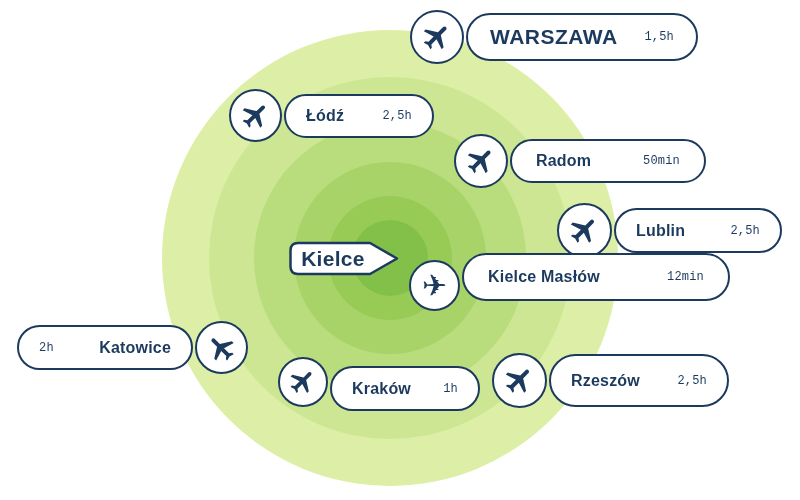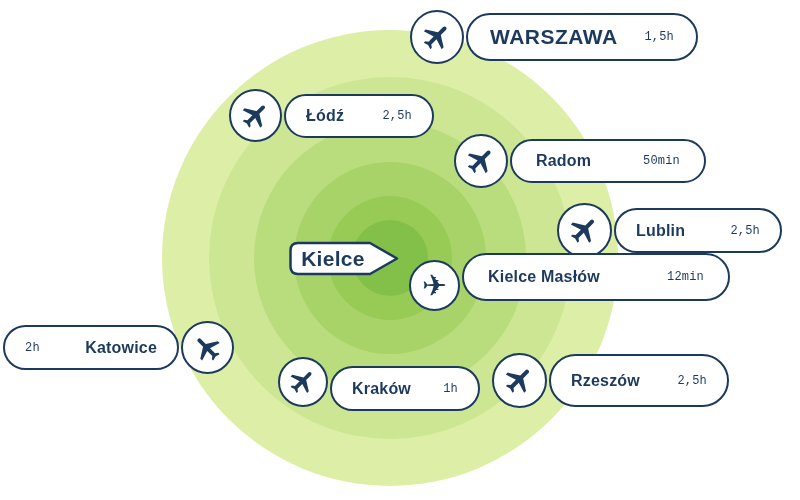--- a/index.html
+++ b/index.html
@@ -54,21 +54,21 @@
   .i-radom .pill{width:196px;height:44px;padding:13px 24px;}
 
   .i-lublin{left:557px;top:203px;}
   .i-lublin .icon{width:55px;height:55px;}
   .i-lublin .pill{width:168px;height:45px;}
 
   .i-maslow{left:409px;top:253px;align-items:flex-start;}
   .i-maslow .icon{width:51px;height:51px;margin-top:7px;}
   .i-maslow .pill{width:268px;height:48px;padding:9px 24px;}
 
-  .i-katowice{left:3px;top:321px;}
+  .i-katowice{left:17px;top:321px;}
   .i-katowice .icon{width:53px;height:53px;}
   .i-katowice .pill{width:176px;height:45px;}
 
   .i-krakow{left:278px;top:353px;}
   .i-krakow .icon{width:50px;height:50px;}
   .i-krakow .pill{width:150px;height:45px;margin-top:13px;}
 
   .i-rzeszow{left:492px;top:353px;}
   .i-rzeszow .icon{width:55px;height:55px;}
   .i-rzeszow .pill{width:180px;height:53px;}

